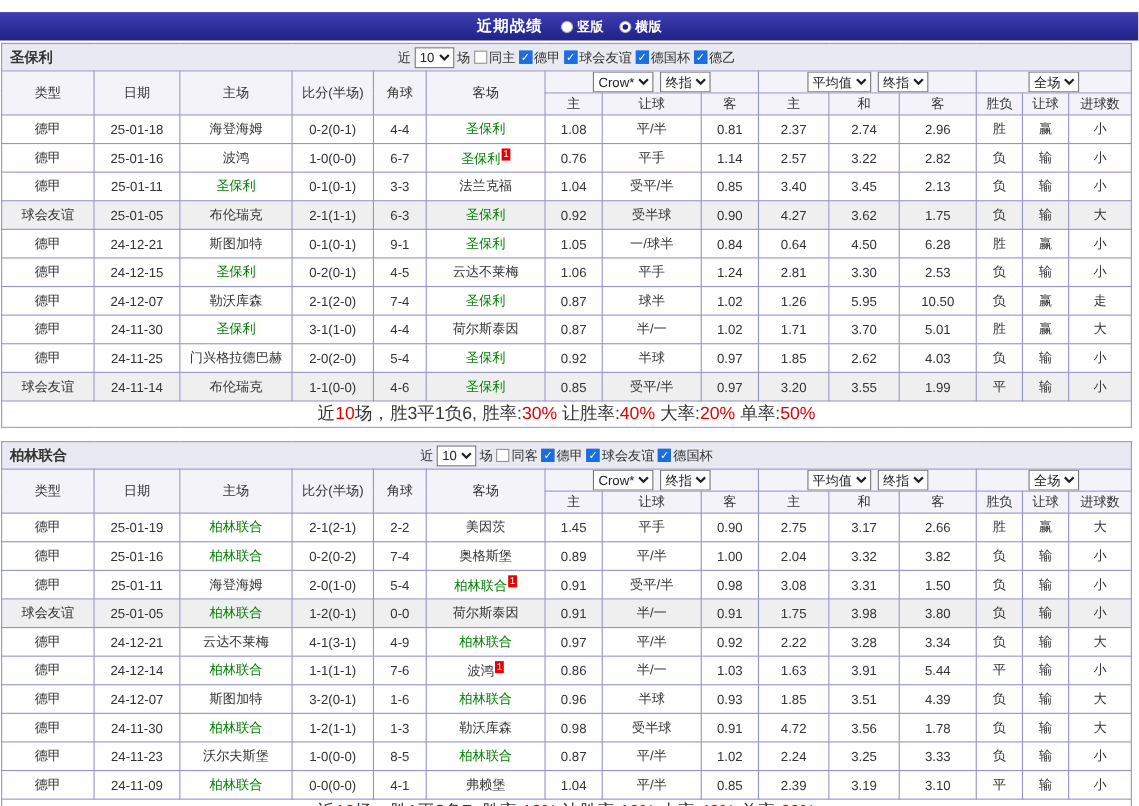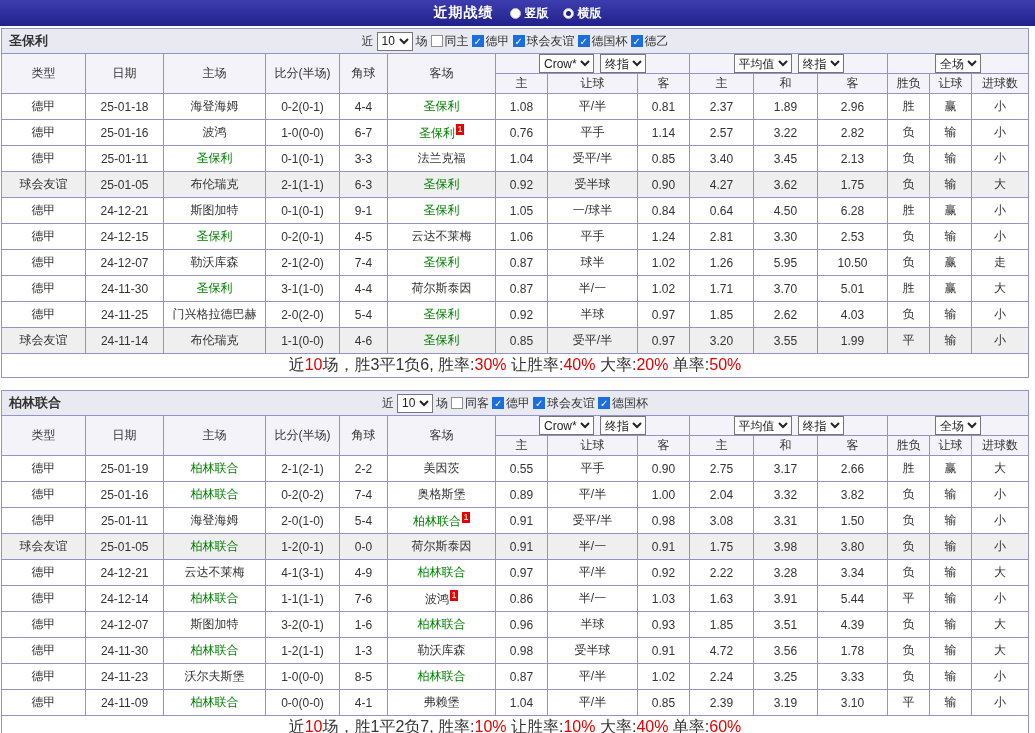--- a/index.html
+++ b/index.html
@@ -6,20 +6,21 @@
   html,body { margin:0; padding:0; }
   body {
     width:1035px; height:733px; overflow:hidden; background:#fff;
     font-family:"Liberation Sans","DejaVu Sans",sans-serif;
   }
   
   .topbar {
     height:28px; background:linear-gradient(#3d3daf,#21218b);
     display:flex; align-items:center; justify-content:center; gap:16px;
     border-bottom:2px solid #fff;
+    margin-top:11px;
   }
   .topbar .title { color:#fff; font-weight:bold; font-size:14px; letter-spacing:1px; }
   .radios { display:inline-flex; gap:14px;font-weight:bold; }
   .radio-label { color:#fff; font-size:12px; display:inline-flex; align-items:center; gap:4px; cursor:pointer; }
   .radio-dot {
     width:11px; height:11px; border-radius:50%; background:#fff; display:inline-block;
     position:relative; border:1px solid #bbb;
   }
   .radio-dot.sel::after {
     content:''; position:absolute; left:2px; top:2px; width:5px; height:5px;
@@ -157,21 +158,21 @@
           <td class="type-purple">德甲</td>
           <td>25-01-18</td>
           <td><span class="">海登海姆</span></td>
           <td class="score">0-2(0-1)</td>
           <td>4-4</td>
           <td><span class="focal">圣保利</span></td>
           <td>1.08</td>
           <td>平/半</td>
           <td>0.81</td>
           <td>2.37</td>
-          <td>1.89</td>
+          <td>2.74</td>
           <td>2.96</td>
           <td class="c-r">胜</td>
           <td class="c-r">赢</td>
           <td class="c-b">小</td>
         </tr>
         <tr class="row ">
           <td class="type-purple">德甲</td>
           <td>25-01-16</td>
           <td><span class="">波鸿</span></td>
           <td class="score">1-0(0-0)</td>
@@ -398,21 +399,21 @@
           <th>让球</th>
           <th>进球数</th>
         </tr>
         <tr class="row ">
           <td class="type-purple">德甲</td>
           <td>25-01-19</td>
           <td><span class="focal">柏林联合</span></td>
           <td class="score">2-1(2-1)</td>
           <td>2-2</td>
           <td><span class="">美因茨</span></td>
-          <td>0.55</td>
+          <td>1.45</td>
           <td>平手</td>
           <td>0.90</td>
           <td>2.75</td>
           <td>3.17</td>
           <td>2.66</td>
           <td class="c-r">胜</td>
           <td class="c-r">赢</td>
           <td class="c-r">大</td>
         </tr>
         <tr class="row ">

